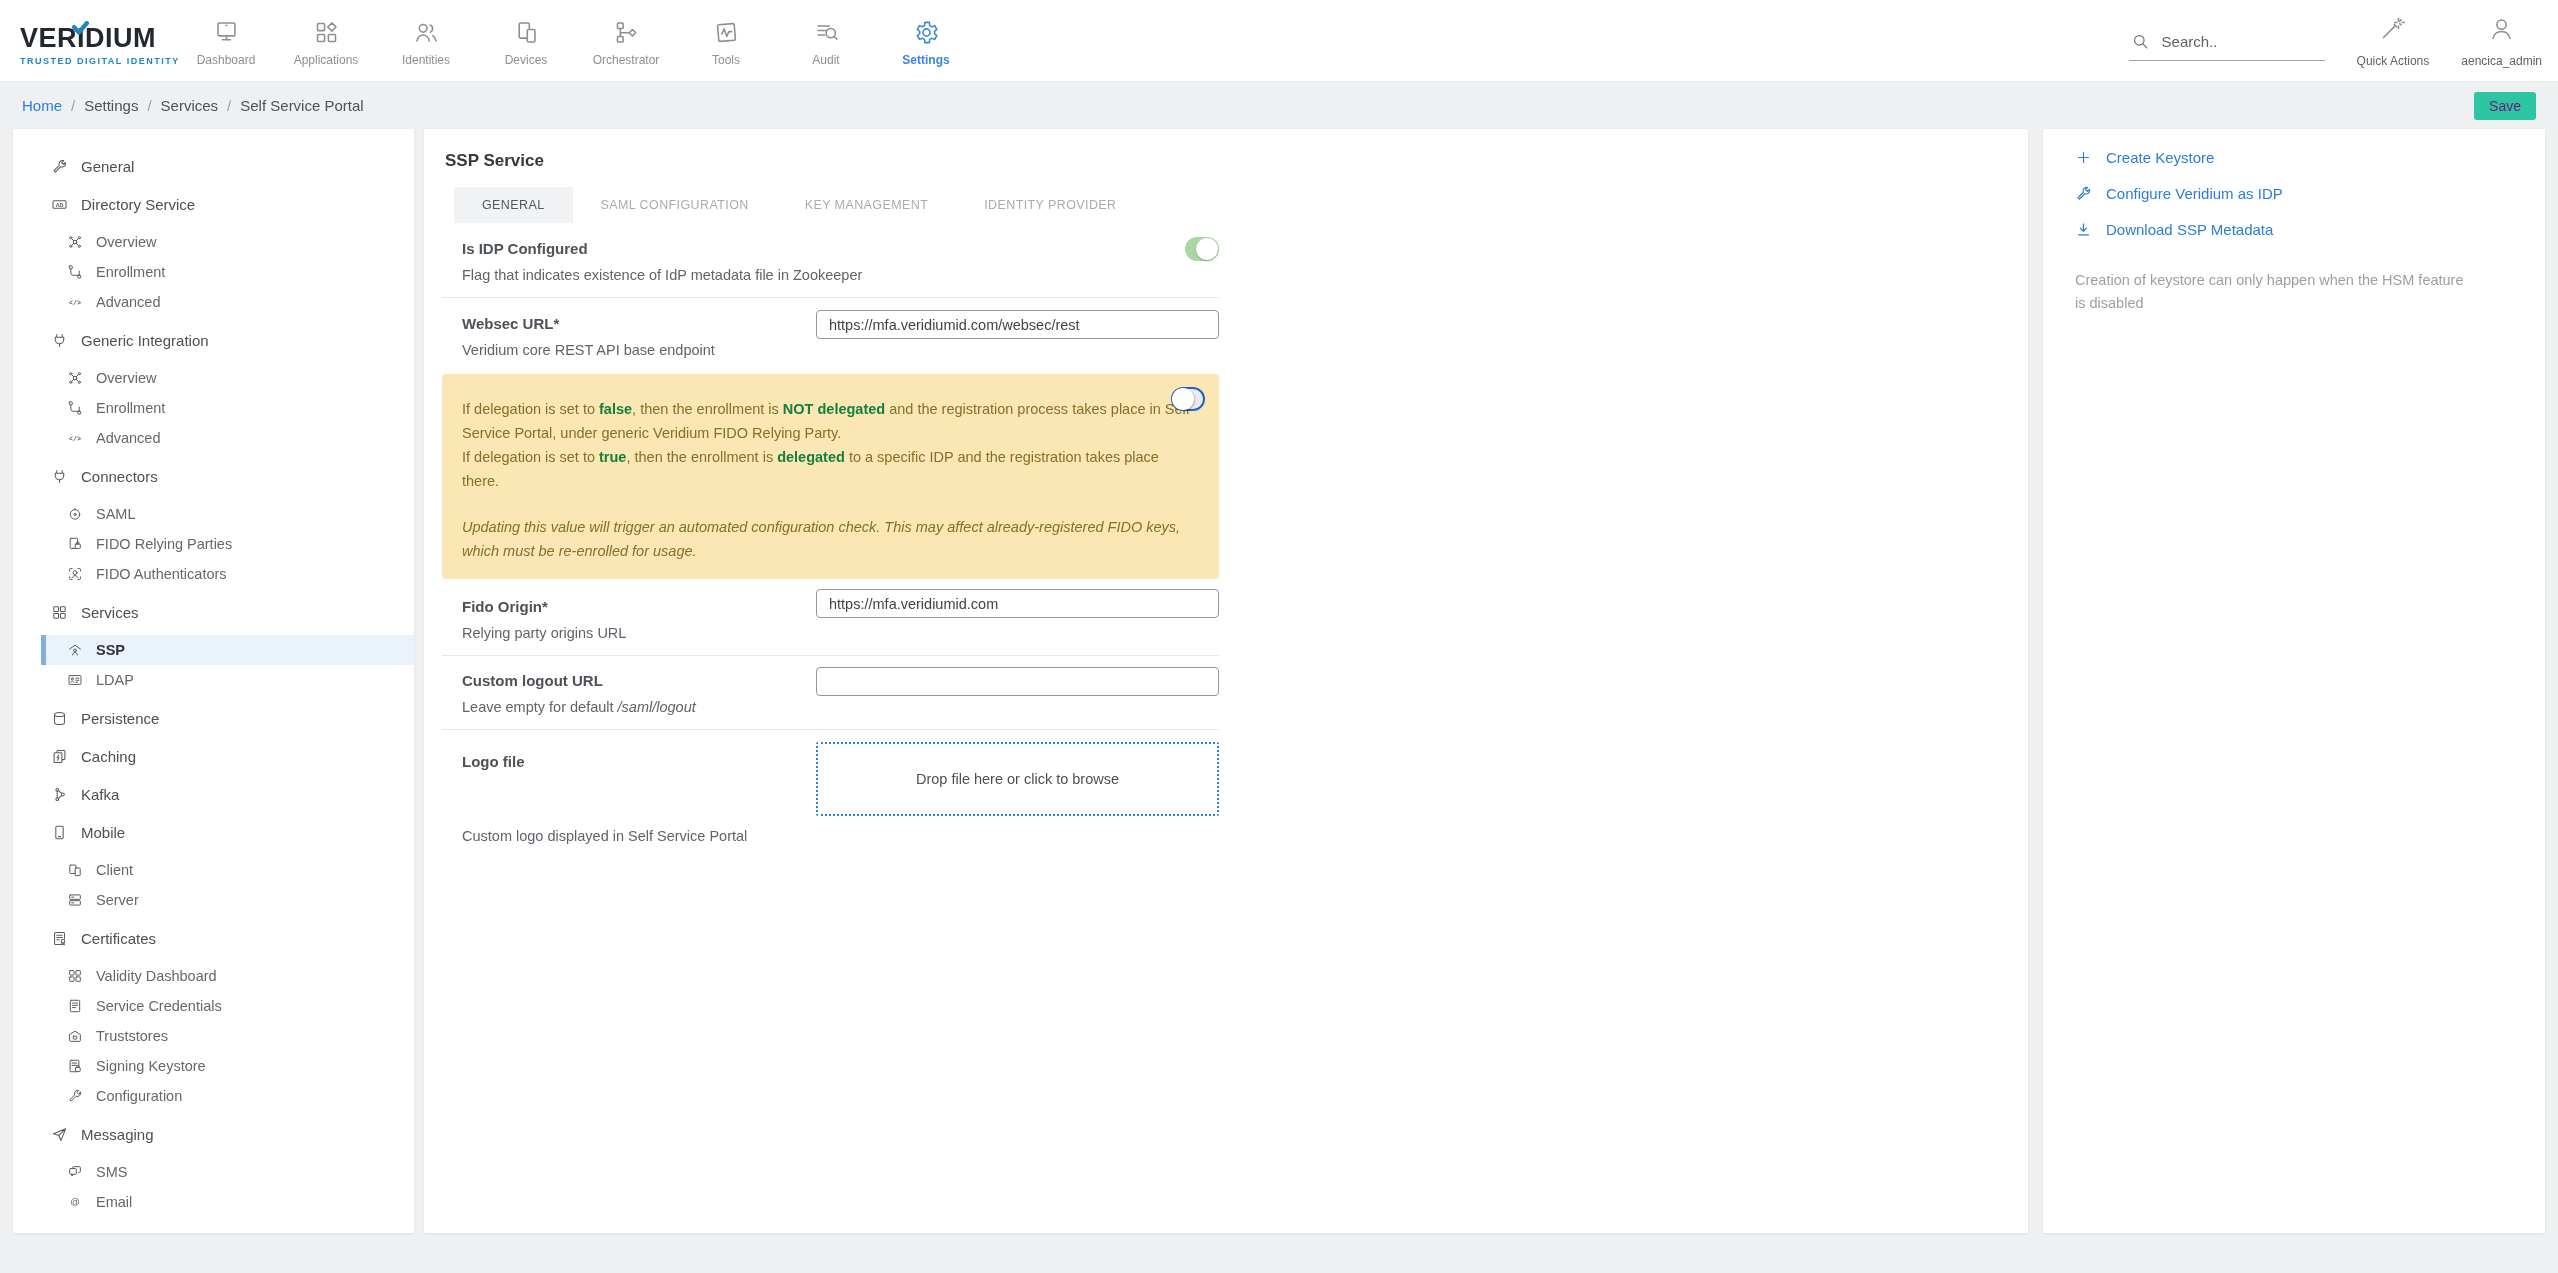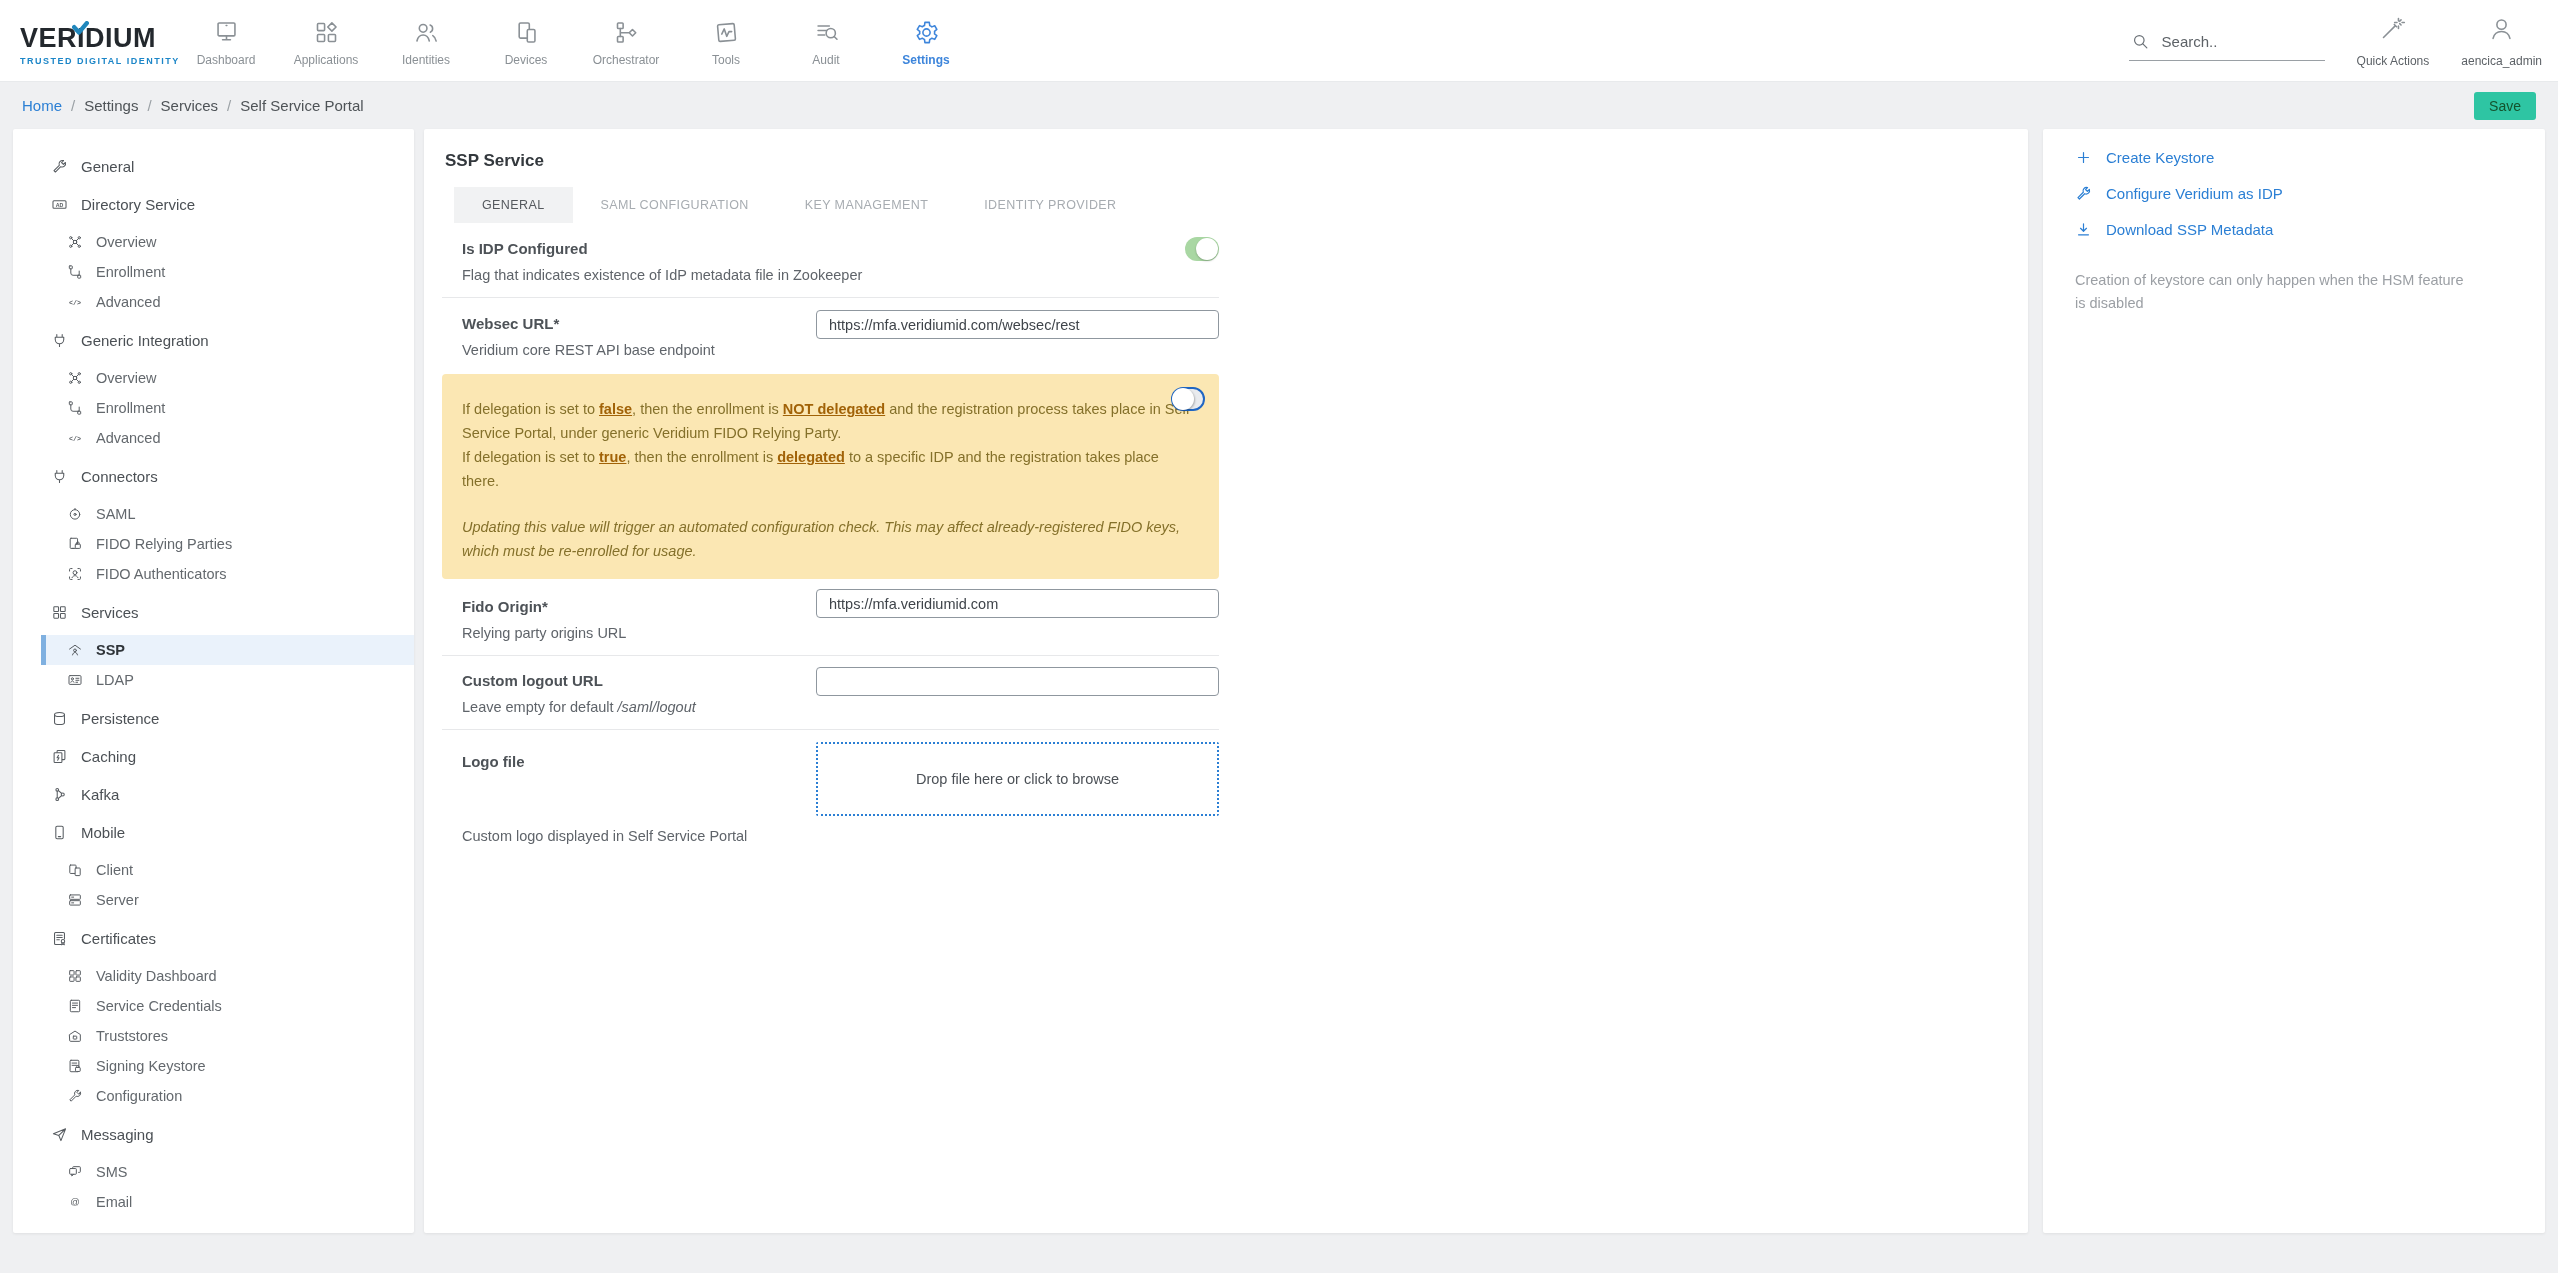--- a/index.html
+++ b/index.html
@@ -31,21 +31,21 @@
   .searchbox input { border:none; outline:none; background:transparent; font-family:inherit; font-size:15px; color:#4e5357; width:140px; }
   .searchbox input::placeholder { color:#5d6artifact267; color:#5d6267; }
   .top-action { display:flex; flex-direction:column; align-items:center; gap:12px; color:#5d6267; font-size:12px; cursor:pointer; }
   .top-action svg { width:27px; height:27px; stroke-width:1.4; color:#8a9095; }
 
   
   .crumbbar { height:47px; display:flex; align-items:center; padding-left:22px; position:relative; font-size:15px; }
   .crumb { color:#4e5357; cursor:pointer; }
   .crumb.home { color:var(--link-blue); }
   .crumb-sep { color:#9aa0a5; margin:0 9px; }
-  .save-btn { position:absolute; right:22px; top:10px; background:var(--save-green); color:#14532d; font-size:14px; font-family:inherit; padding:6px 15px; border:none; border-radius:3px; cursor:pointer; }
+  .save-btn { position:absolute; right:22px; top:10px; background:var(--save-green); color:#701a75; font-size:14px; font-family:inherit; padding:6px 15px; border:none; border-radius:3px; cursor:pointer; }
 
   
   .content { display:flex; padding:0 13px; align-items:flex-start; }
   .card { background:#fff; border-radius:2px; box-shadow:0 1px 3px rgba(0,0,0,.07); }
   .side-card { width:401px; height:1104px; padding-top:14px; overflow:hidden; }
   .main-card { width:1604px; height:1104px; margin:0 15px 0 10px; padding:22px 0 0 18px; overflow:hidden; }
   .right-card { width:502px; height:1104px; padding:10px 56px 0 32px; }
 
   
   .side-item { display:flex; align-items:center; height:30px; cursor:pointer; gap:13px; }
@@ -72,21 +72,21 @@
   .toggle { width:34px; height:24px; border-radius:12px; position:relative; cursor:pointer; }
   .toggle.on { background:var(--toggle-green); }
   .toggle.on .knob { position:absolute; right:1px; top:1px; width:22px; height:22px; border-radius:50%; background:#fff; box-shadow:0 1px 2px rgba(0,0,0,.25); }
   .toggle.off { background:#e9ebee; border:2px solid #1f66c3; }
   .toggle.off .knob { position:absolute; left:-1px; top:-1px; width:22px; height:22px; border-radius:50%; background:#fff; box-shadow:1px 1px 2px rgba(0,0,0,.25); }
 
   .warnbox { margin:2px 0 0 0; width:777px; background:var(--warn-bg); border-radius:4px; padding:15px 20px 16px; position:relative; color:var(--warn-text); }
   .warn-title { font-size:15px; font-weight:600; color:#77641d; line-height:20px; }
   .warn-lines { margin-top:8px; }
   .warn-line { font-size:14.5px; line-height:24px; }
-  .warn-line .b { font-weight:bold; color:#a16207;text-decoration:underline; }
+  .warn-line .b { font-weight:bold; color:#15803d; }
   .warn-note { margin-top:22px; font-size:14.5px; line-height:24px; font-style:italic; }
   .warnbox .ctrl { right:14px; top:13px; }
 
   .dropzone { width:403px; height:74px; border:2px dotted var(--link-blue); border-radius:2px; display:flex; align-items:center; justify-content:center; font-size:14.5px; color:#4b5056; cursor:pointer; background:#fff; }
   .logo-desc { margin-top:54px; }
 
   
   .rlink { display:flex; align-items:center; gap:14px; height:36px; color:var(--link-blue); font-size:15px; cursor:pointer; }
   .rlink svg { width:17px; height:17px; stroke-width:1.7; }
   .rnote { margin-top:22px; font-size:14.5px; line-height:23px; color:#9b9fa4; width:392px; }

